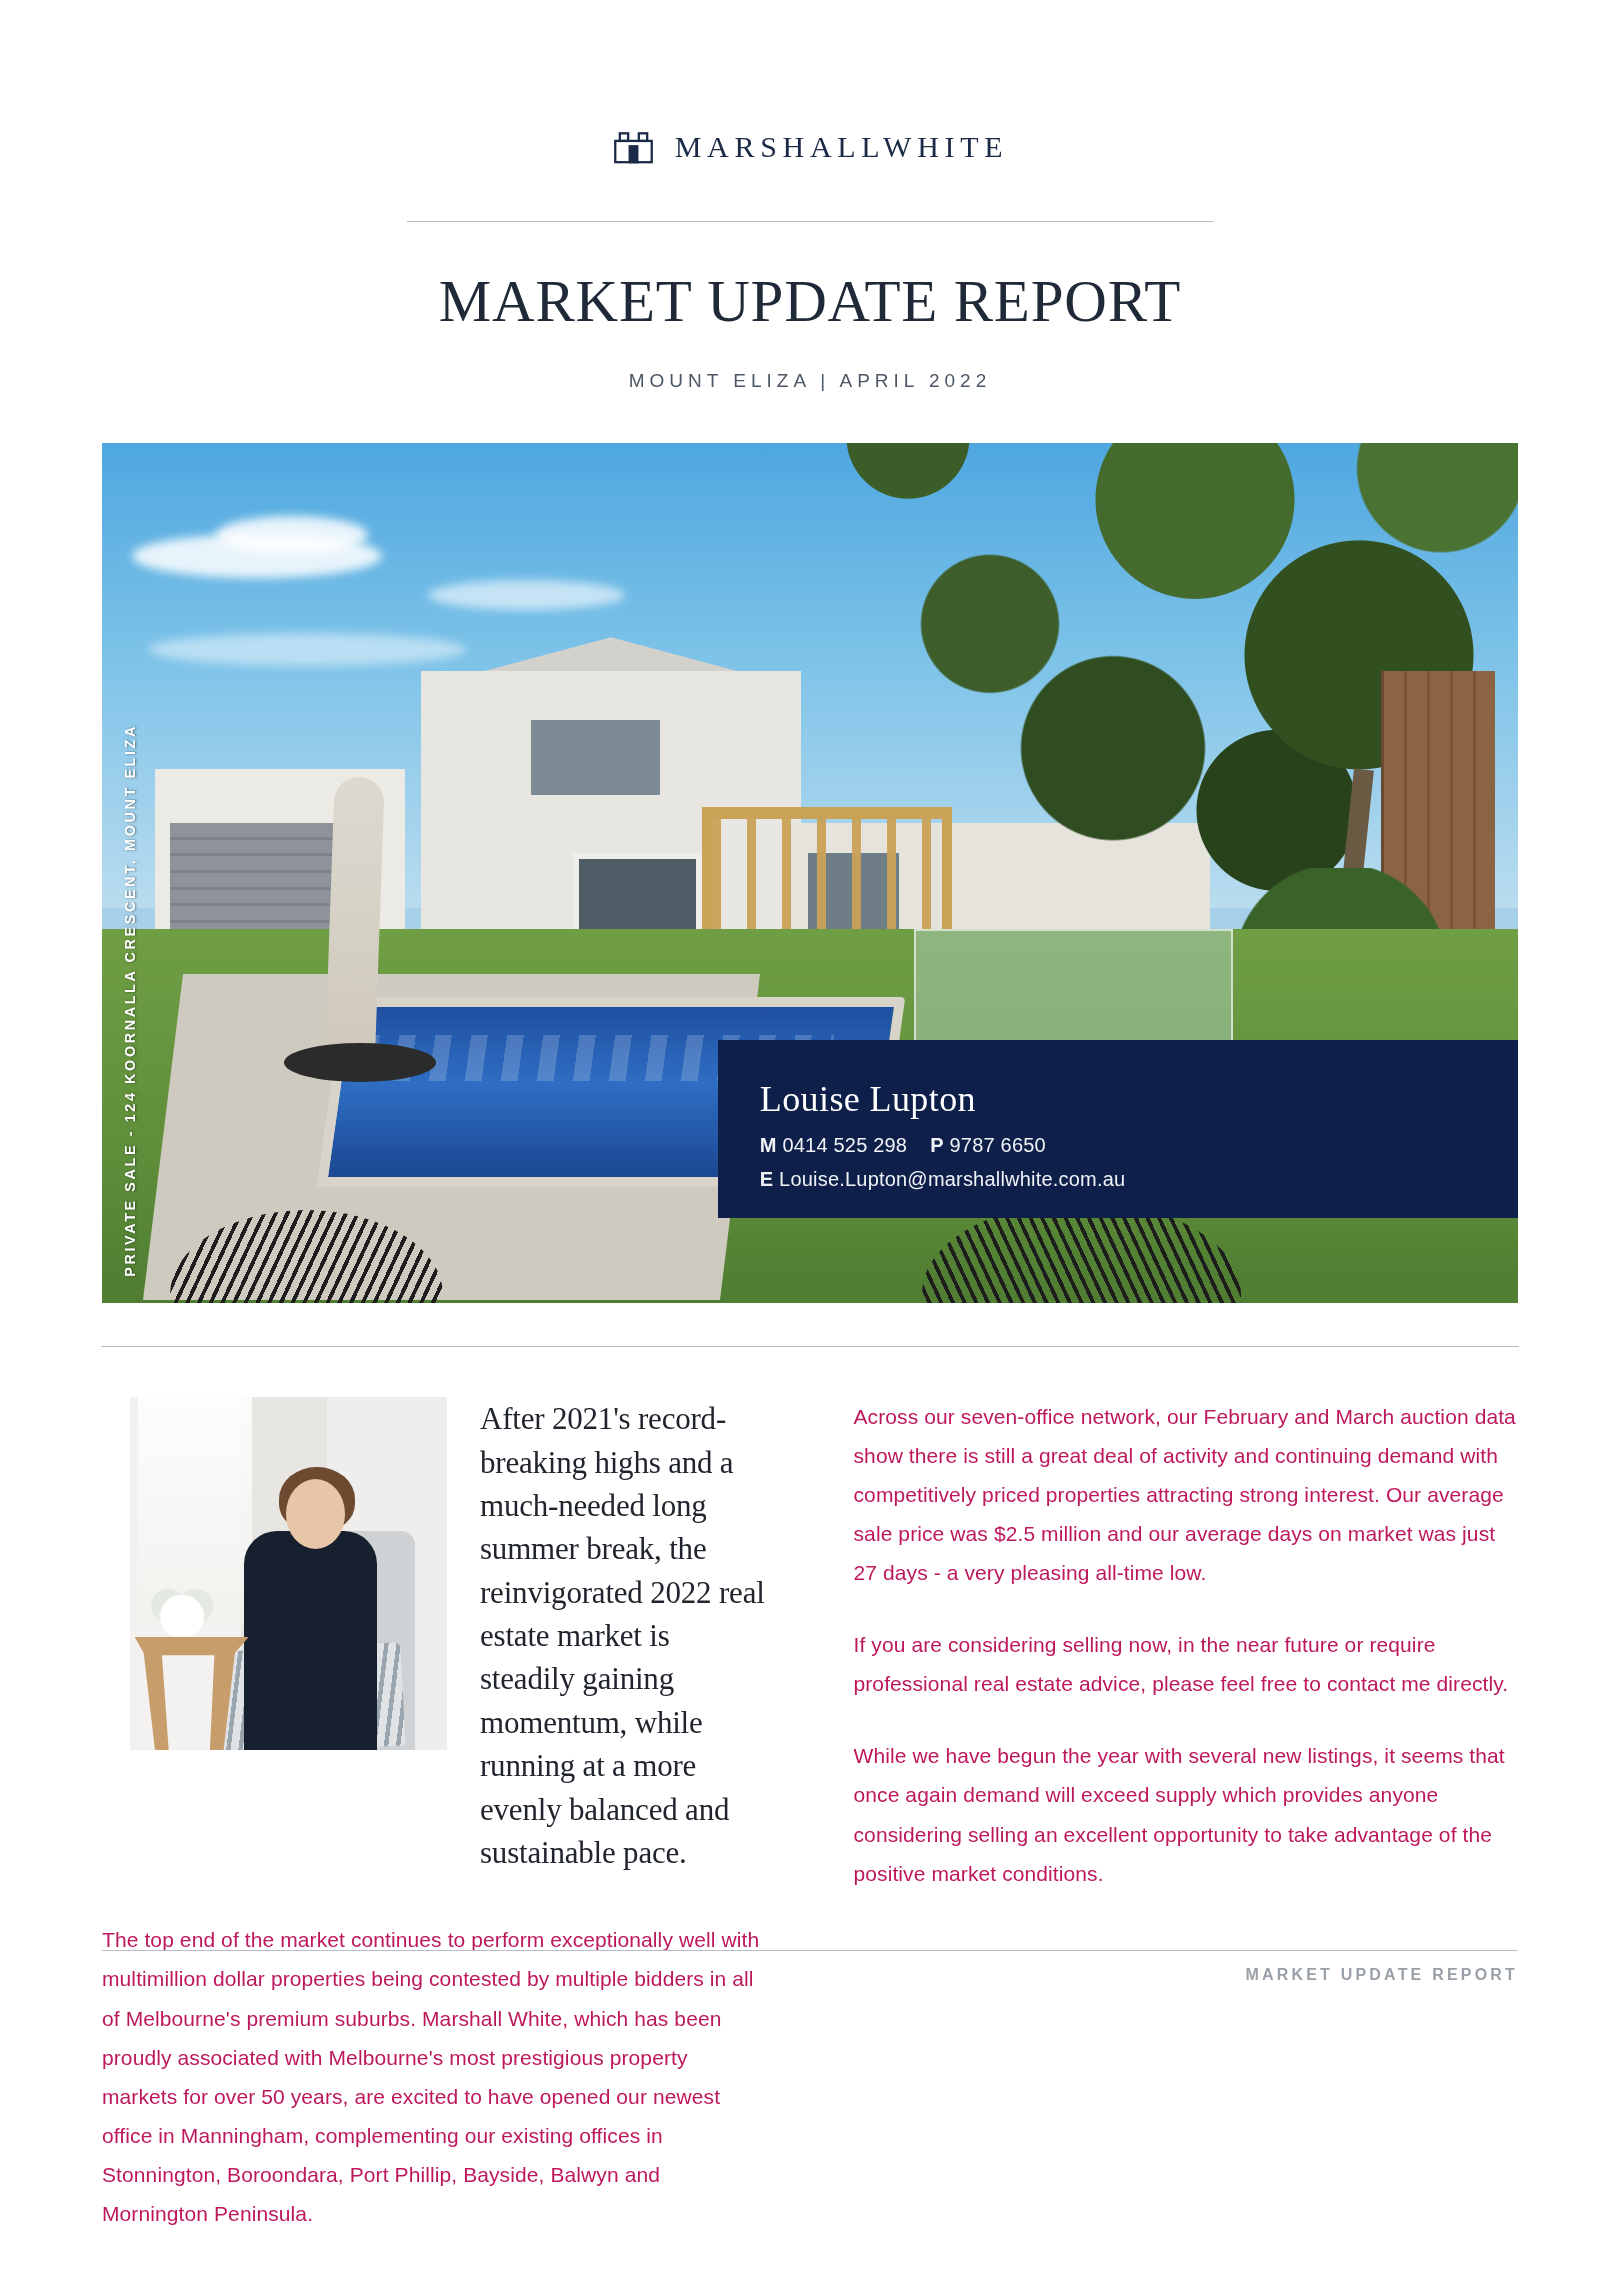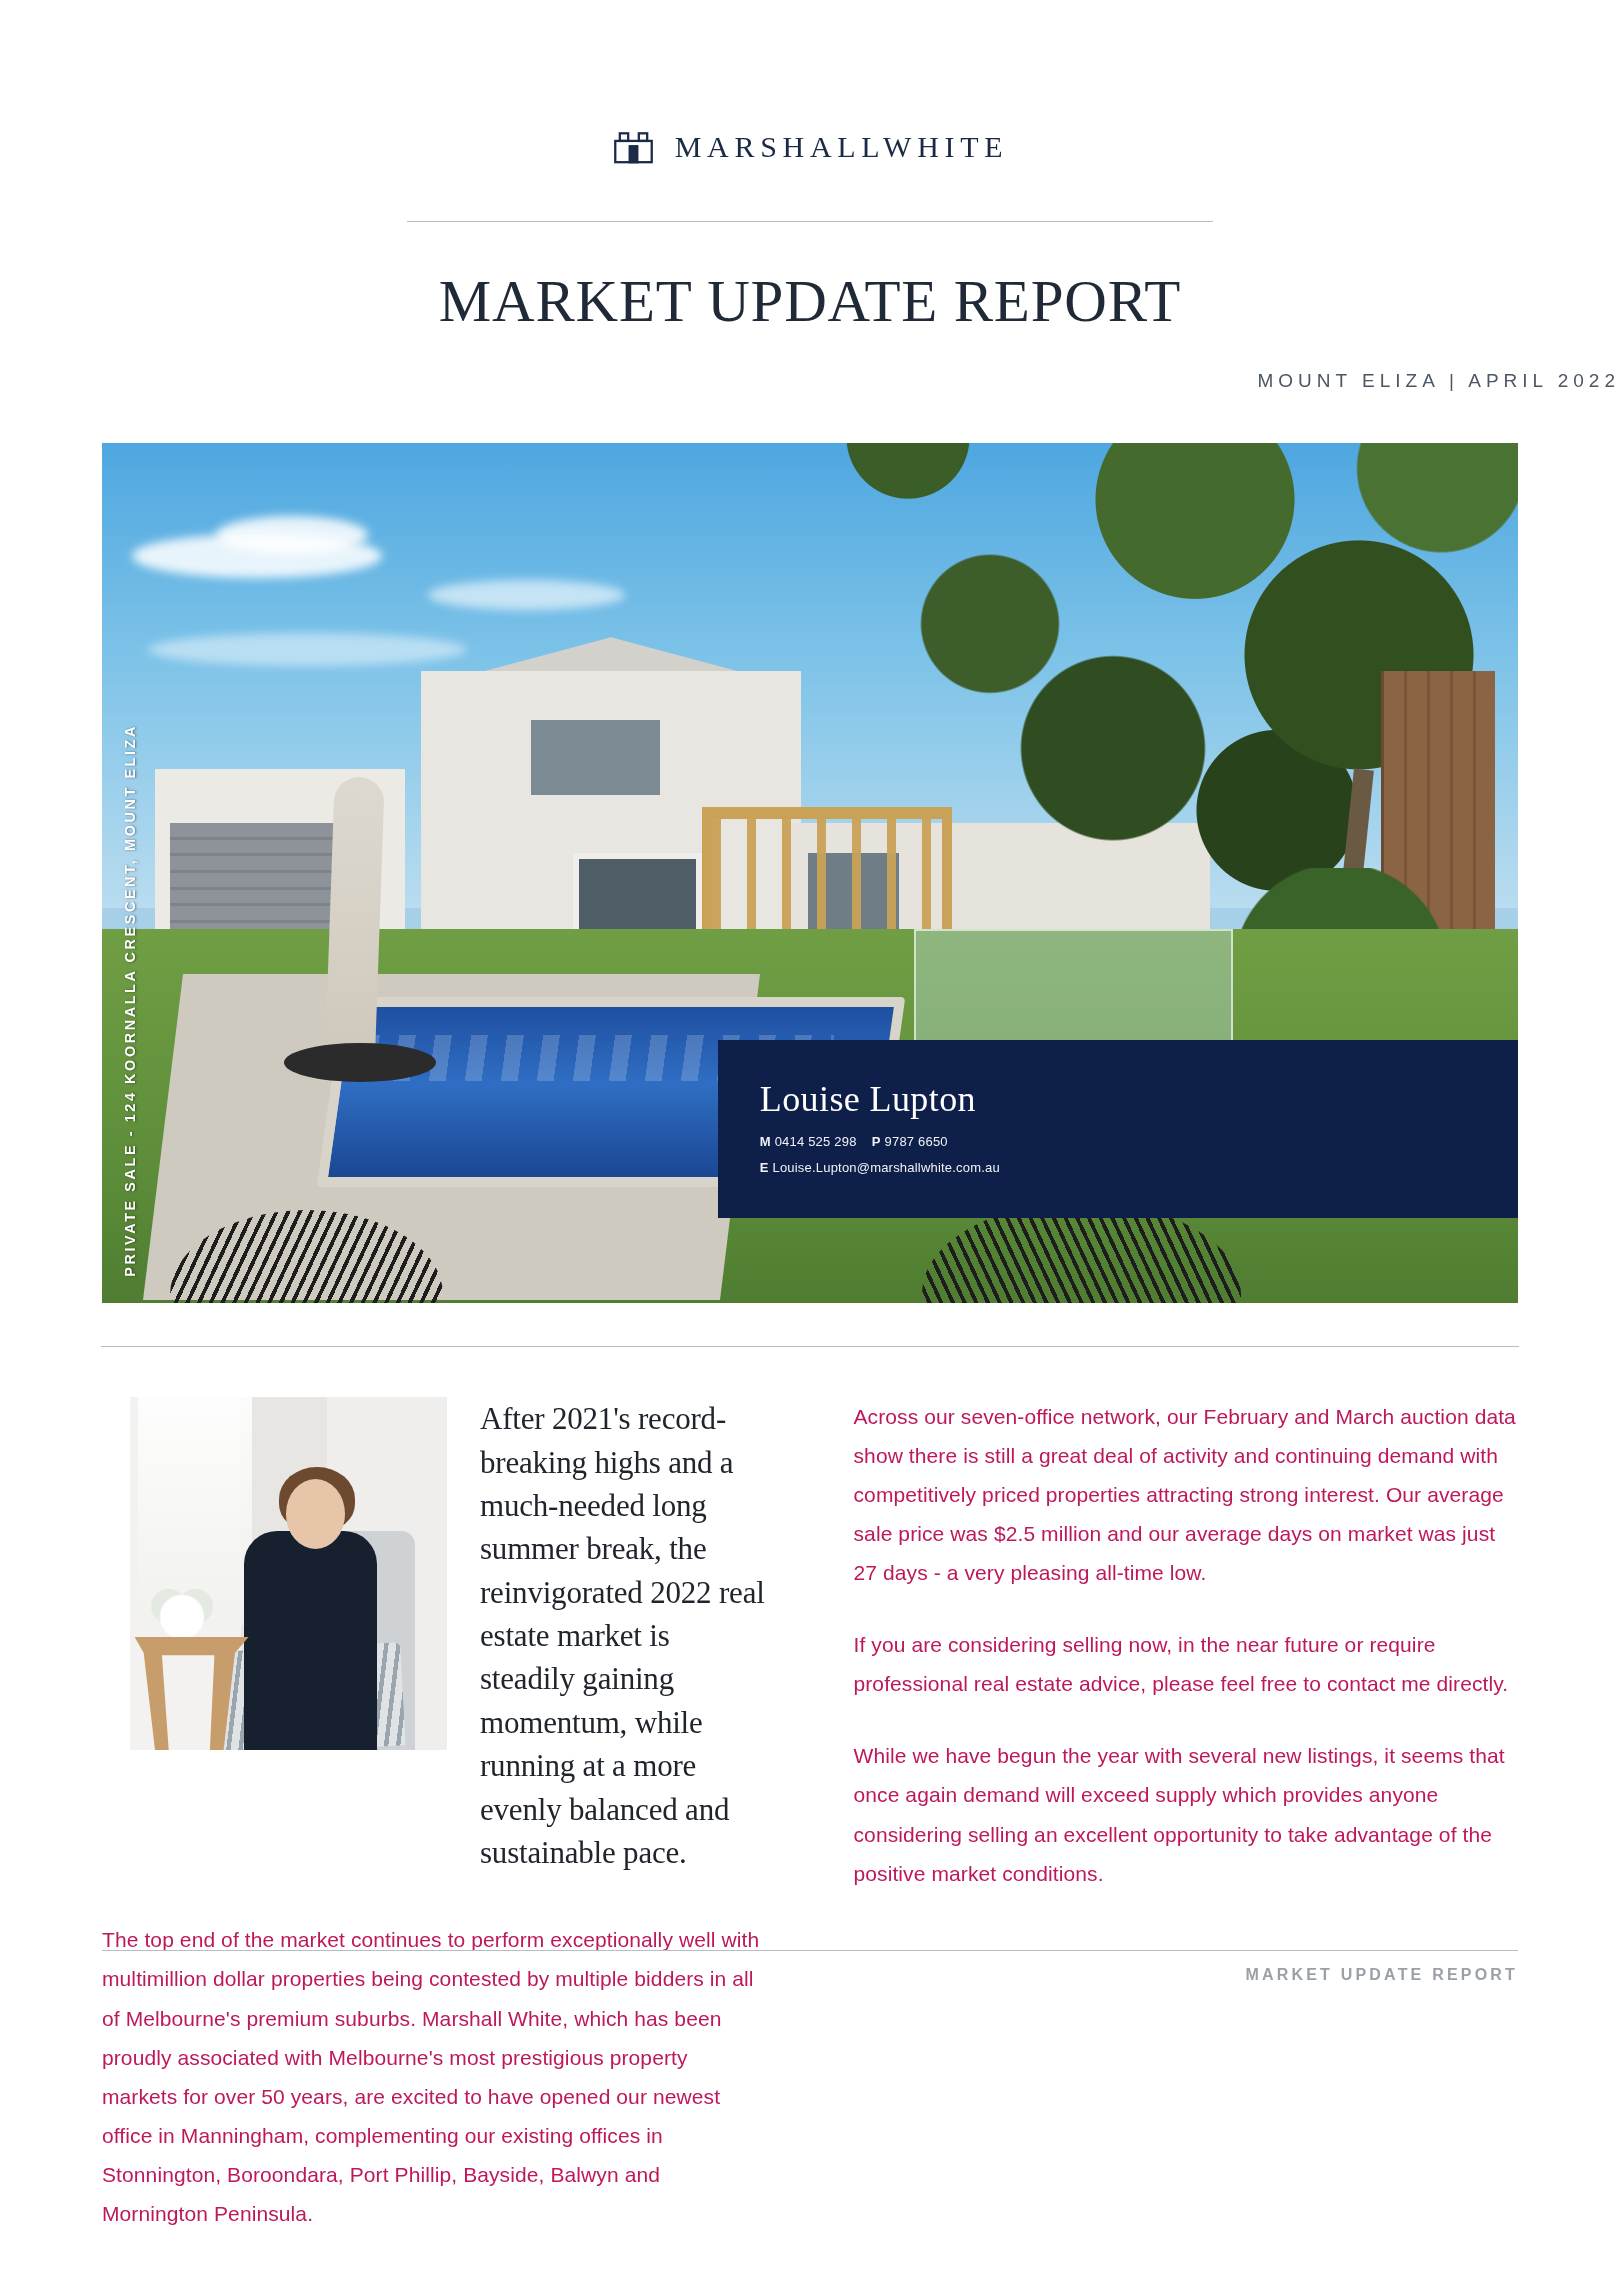--- a/index.html
+++ b/index.html
@@ -59,21 +59,21 @@
     text-align: center;
     font-family: "Liberation Serif", serif;
     font-size: 59px;
     line-height: 1;
     letter-spacing: 0.8px;
     color: #1f2937;
     margin-top: 50px;
     font-weight: 400;
   }
   .report-sub {
-    text-align: right;
+    text-align: center;
     font-size: 19px;
     letter-spacing: 5px;
     color: #4c5664;
     margin-top: 23px;
     font-weight: 400;
   }
 
   
   .hero {
     position: relative;
@@ -298,21 +298,21 @@
   }
   .agent-name {
     font-family: "Liberation Serif", serif;
     font-size: 36px;
     letter-spacing: 0.4px;
     font-weight: 400;
     line-height: 1;
   }
   .agent-line {
     margin-top: 16.7px;
-    font-size: 13px;
+    font-size: 20px;
     letter-spacing: 0.2px;
     color: #f0f2f6;
   }
   .agent-line .lbl { font-weight: 700; }
   .agent-line + .agent-line { margin-top: 10.6px; }
 
   
   .rule-mid {
     width: 1418px;
     height: 0.8px;

